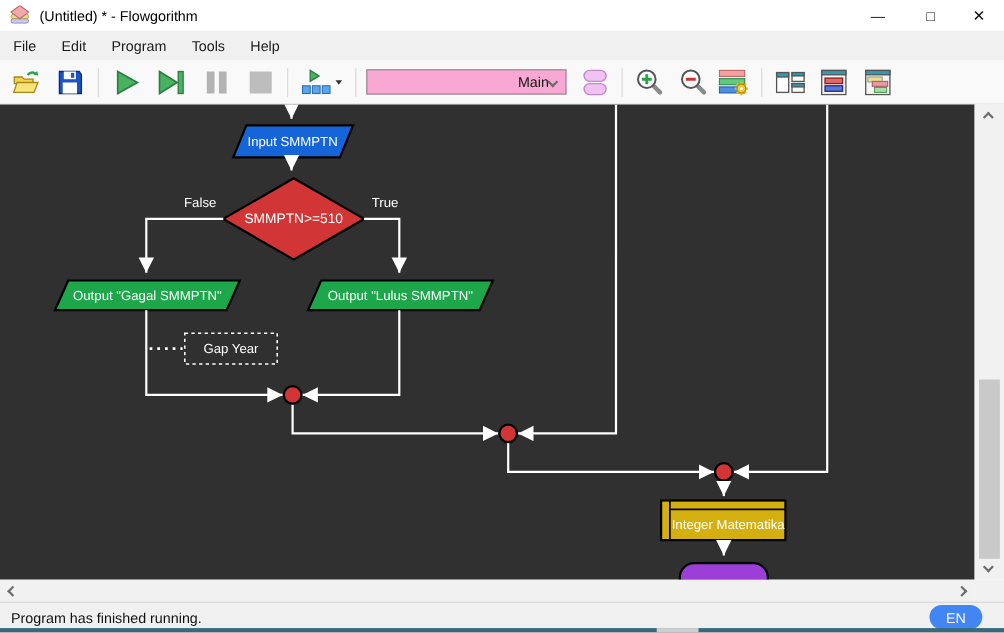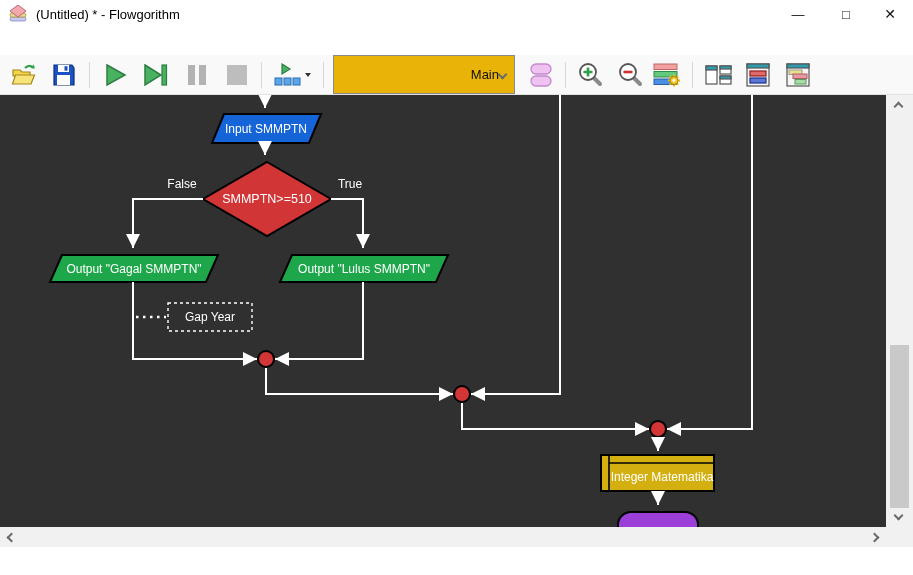--- a/index.html
+++ b/index.html
@@ -16,21 +16,21 @@
 
   
   .menubar { position:absolute; left:0; top:28px; width:913px; height:27px; background:#f0f0f0; display:flex; align-items:center; }
   .menu-item { font-size:13px; color:#1a1a1a; padding:5px 11px; margin-left:1px; }
 
   
   .toolbar { position:absolute; left:0; top:55px; width:913px; height:40px; background:#f9f9f9; border-bottom:1px solid #e2e2e2; display:flex; align-items:center; padding-left:10px; }
   .tbtn { width:28px; height:28px; display:flex; align-items:center; justify-content:center; flex:none; }
   .tbtn svg { display:block; }
   .tsep { width:1px; height:26px; background:#d8d8d8; flex:none; }
-  .combo { width:182px; height:39px; background:#eab308; border:1px solid #898989; display:flex; align-items:center; padding:0 8px; flex:none; }
+  .combo { width:182px; height:23px; background:#f9a8d4; border:1px solid #898989; display:flex; align-items:center; padding:0 8px; flex:none; }
   .combo-label { font-size:13px; color:#111; flex:1; }
 
   
   .canvas { position:absolute; left:0; top:95px; width:886px; height:432px; background:#303030; }
 
   
   .vscroll { position:absolute; left:886px; top:95px; width:27px; height:432px; background:#f1f1f1; }
   .vthumb { position:absolute; left:4px; top:250px; width:19px; height:163px; background:#c9c9c9; }
   .chev { display:inline-block; width:7px; height:7px; border-left:2px solid #6b6b6b; border-bottom:2px solid #6b6b6b; }
   .chev-up { transform:rotate(135deg); } .chev-down { transform:rotate(-45deg); }
@@ -61,20 +61,27 @@
       <rect x="2" y="12" width="16" height="4" rx="2" fill="#c9c9ef" stroke="#8888bb" stroke-width="0.8"></rect>
       <rect x="2" y="8" width="16" height="4" rx="2" fill="#ead890" stroke="#b09a40" stroke-width="0.8"></rect>
       <path d="M10 0 L18 6 L10 12 L2 6 Z" fill="#f2a8ac" stroke="#b86a70" stroke-width="1"></path>
     </svg>
     <span class="title-text">(Untitled) * - Flowgorithm</span>
     <span class="win-btn win-min">—</span>
     <span class="win-btn win-max">□</span>
     <span class="win-btn win-close">✕</span>
   </div>
 
+  <div class="menubar">
+    <span class="menu-item">File</span>
+    <span class="menu-item">Edit</span>
+    <span class="menu-item">Program</span>
+    <span class="menu-item">Tools</span>
+    <span class="menu-item">Help</span>
+  </div>
 
   <div class="toolbar">
 
     <div class="tbtn">
       <svg width="26" height="24" viewBox="0 0 26 24">
         <path d="M2 7 h7 l2 2 h8 v4 H2 Z" fill="#f3d44a" stroke="#a6881e" stroke-width="1.2"></path>
         <path d="M4.5 12 h19 l-3.5 9 H1.5 Z" fill="#f8e379" stroke="#a6881e" stroke-width="1.2"></path>
         <path d="M14 5 q4 -4 8 -0.5" fill="none" stroke="#2ea04a" stroke-width="2.2"></path>
         <path d="M22.8 1.5 l1 4.2 -4.2 -0.8 Z" fill="#2ea04a"></path>
       </svg>
@@ -270,14 +277,21 @@
     <div class="vthumb"></div>
     <span class="chev chev-down vs-down"></span>
   </div>
 
   <div class="hscroll">
     <span class="chev chev-left hs-left"></span>
     <span class="chev chev-right hs-right"></span>
   </div>
   <div class="sb-corner"></div>
 
+  <div class="statusbar">
+    <span class="status-text">Program has finished running.</span>
+    <span class="lang-badge">EN</span>
+    <div class="bottom-strip">
+      <div class="strip-notch"></div>
+    </div>
+  </div>
 
 </div>
 
 </body></html>

